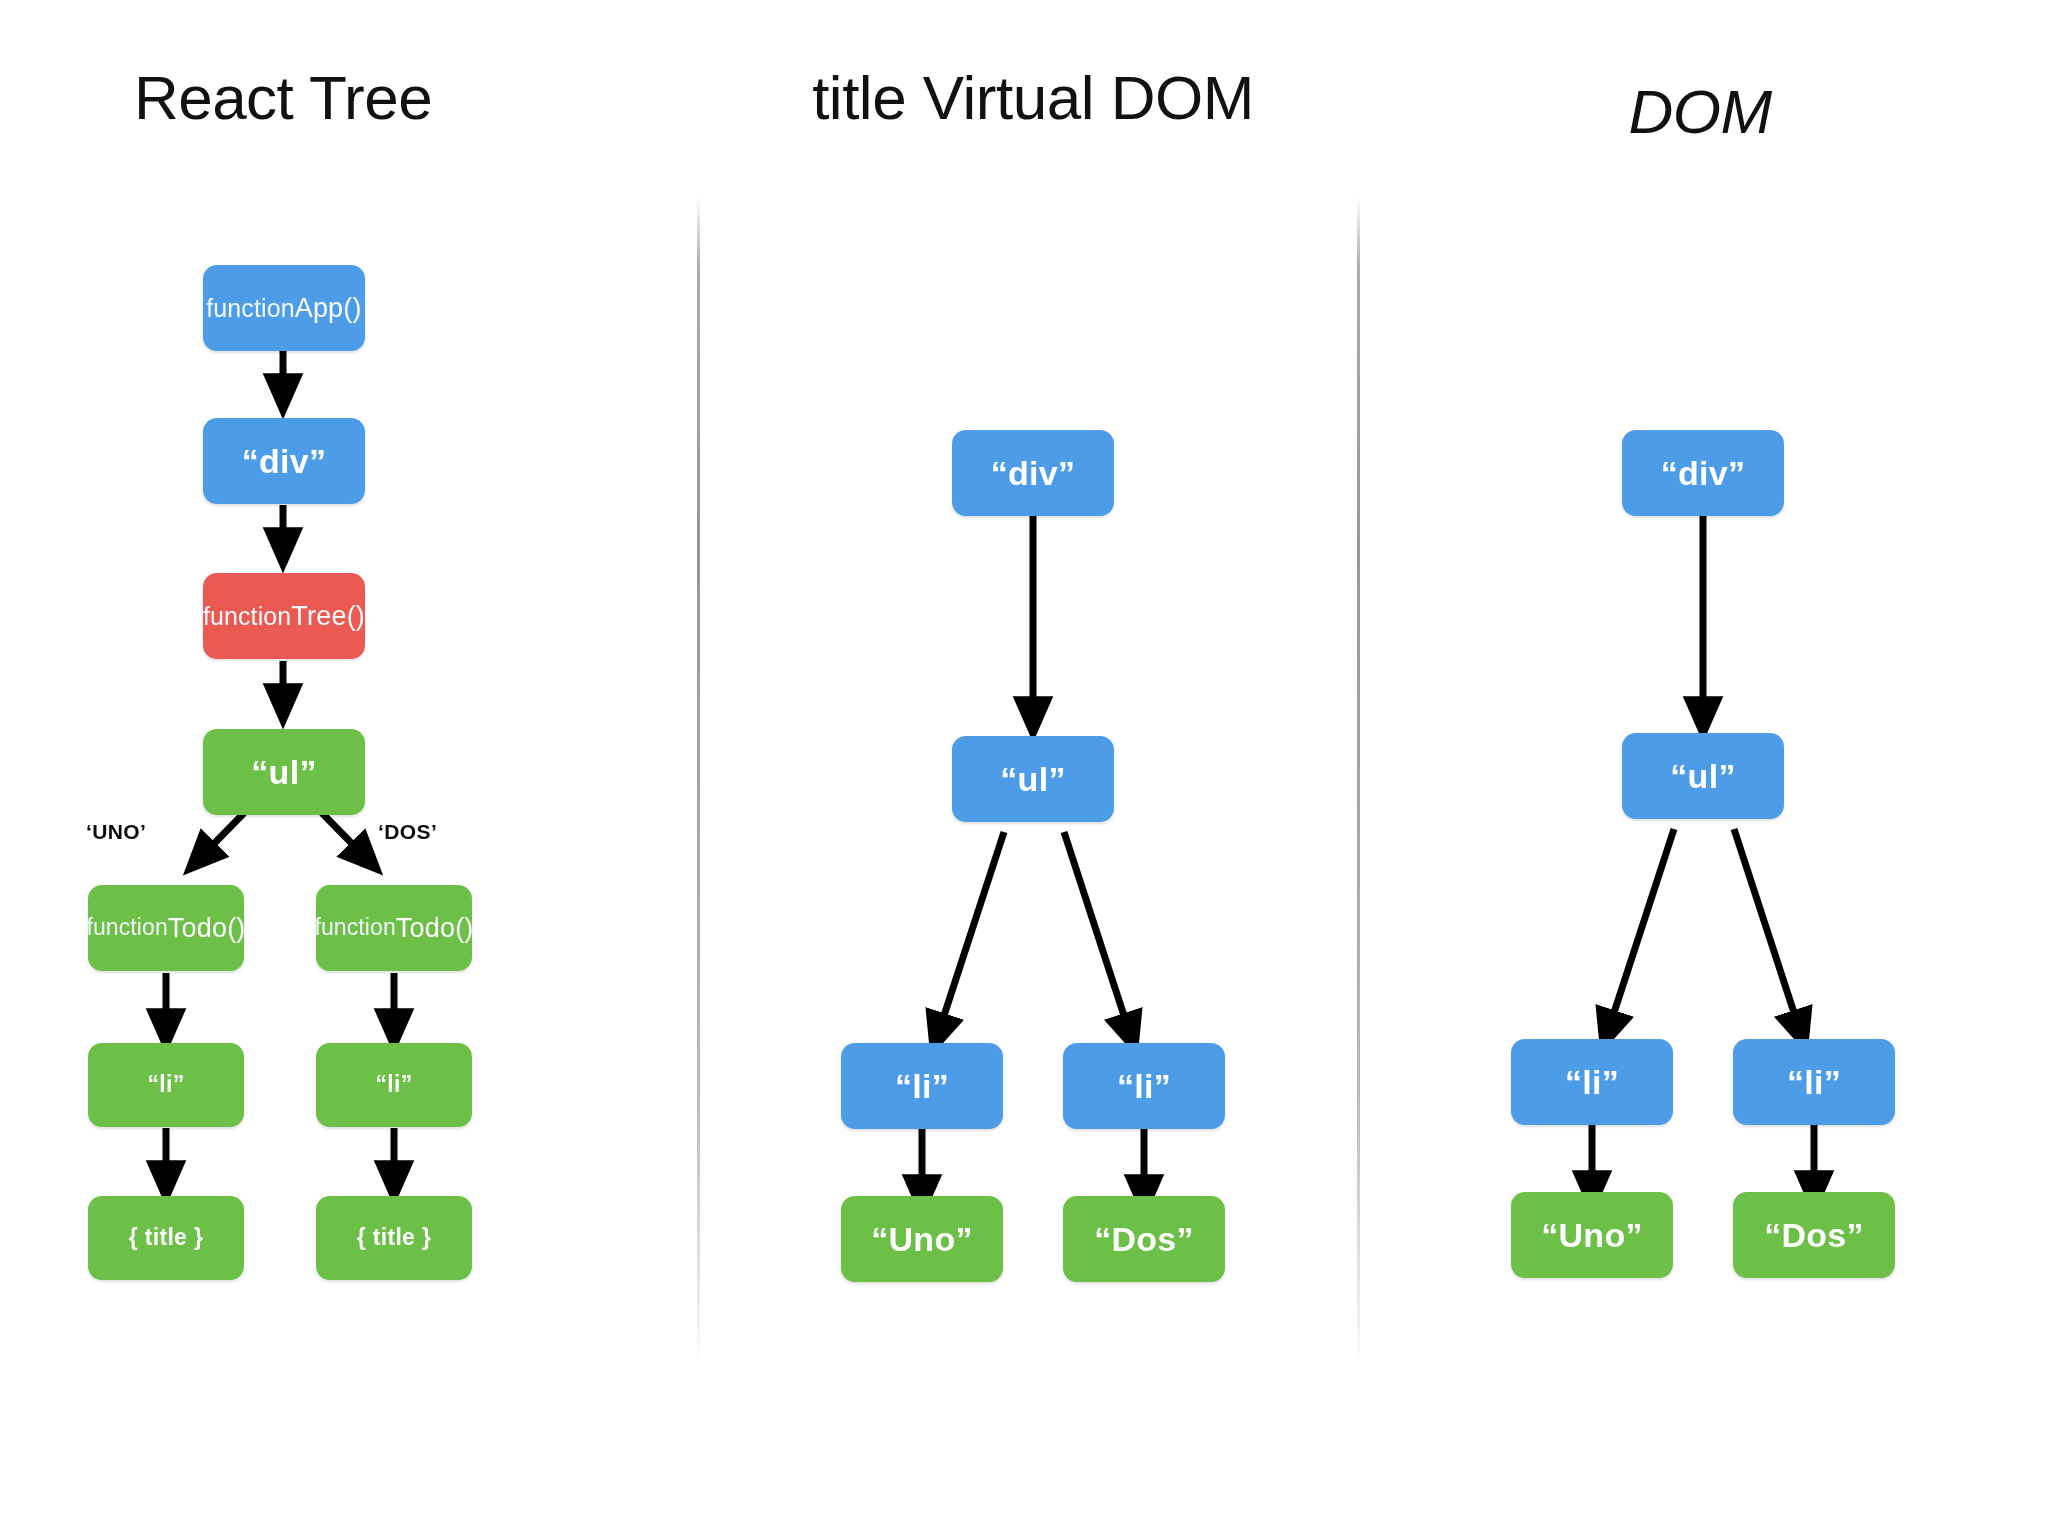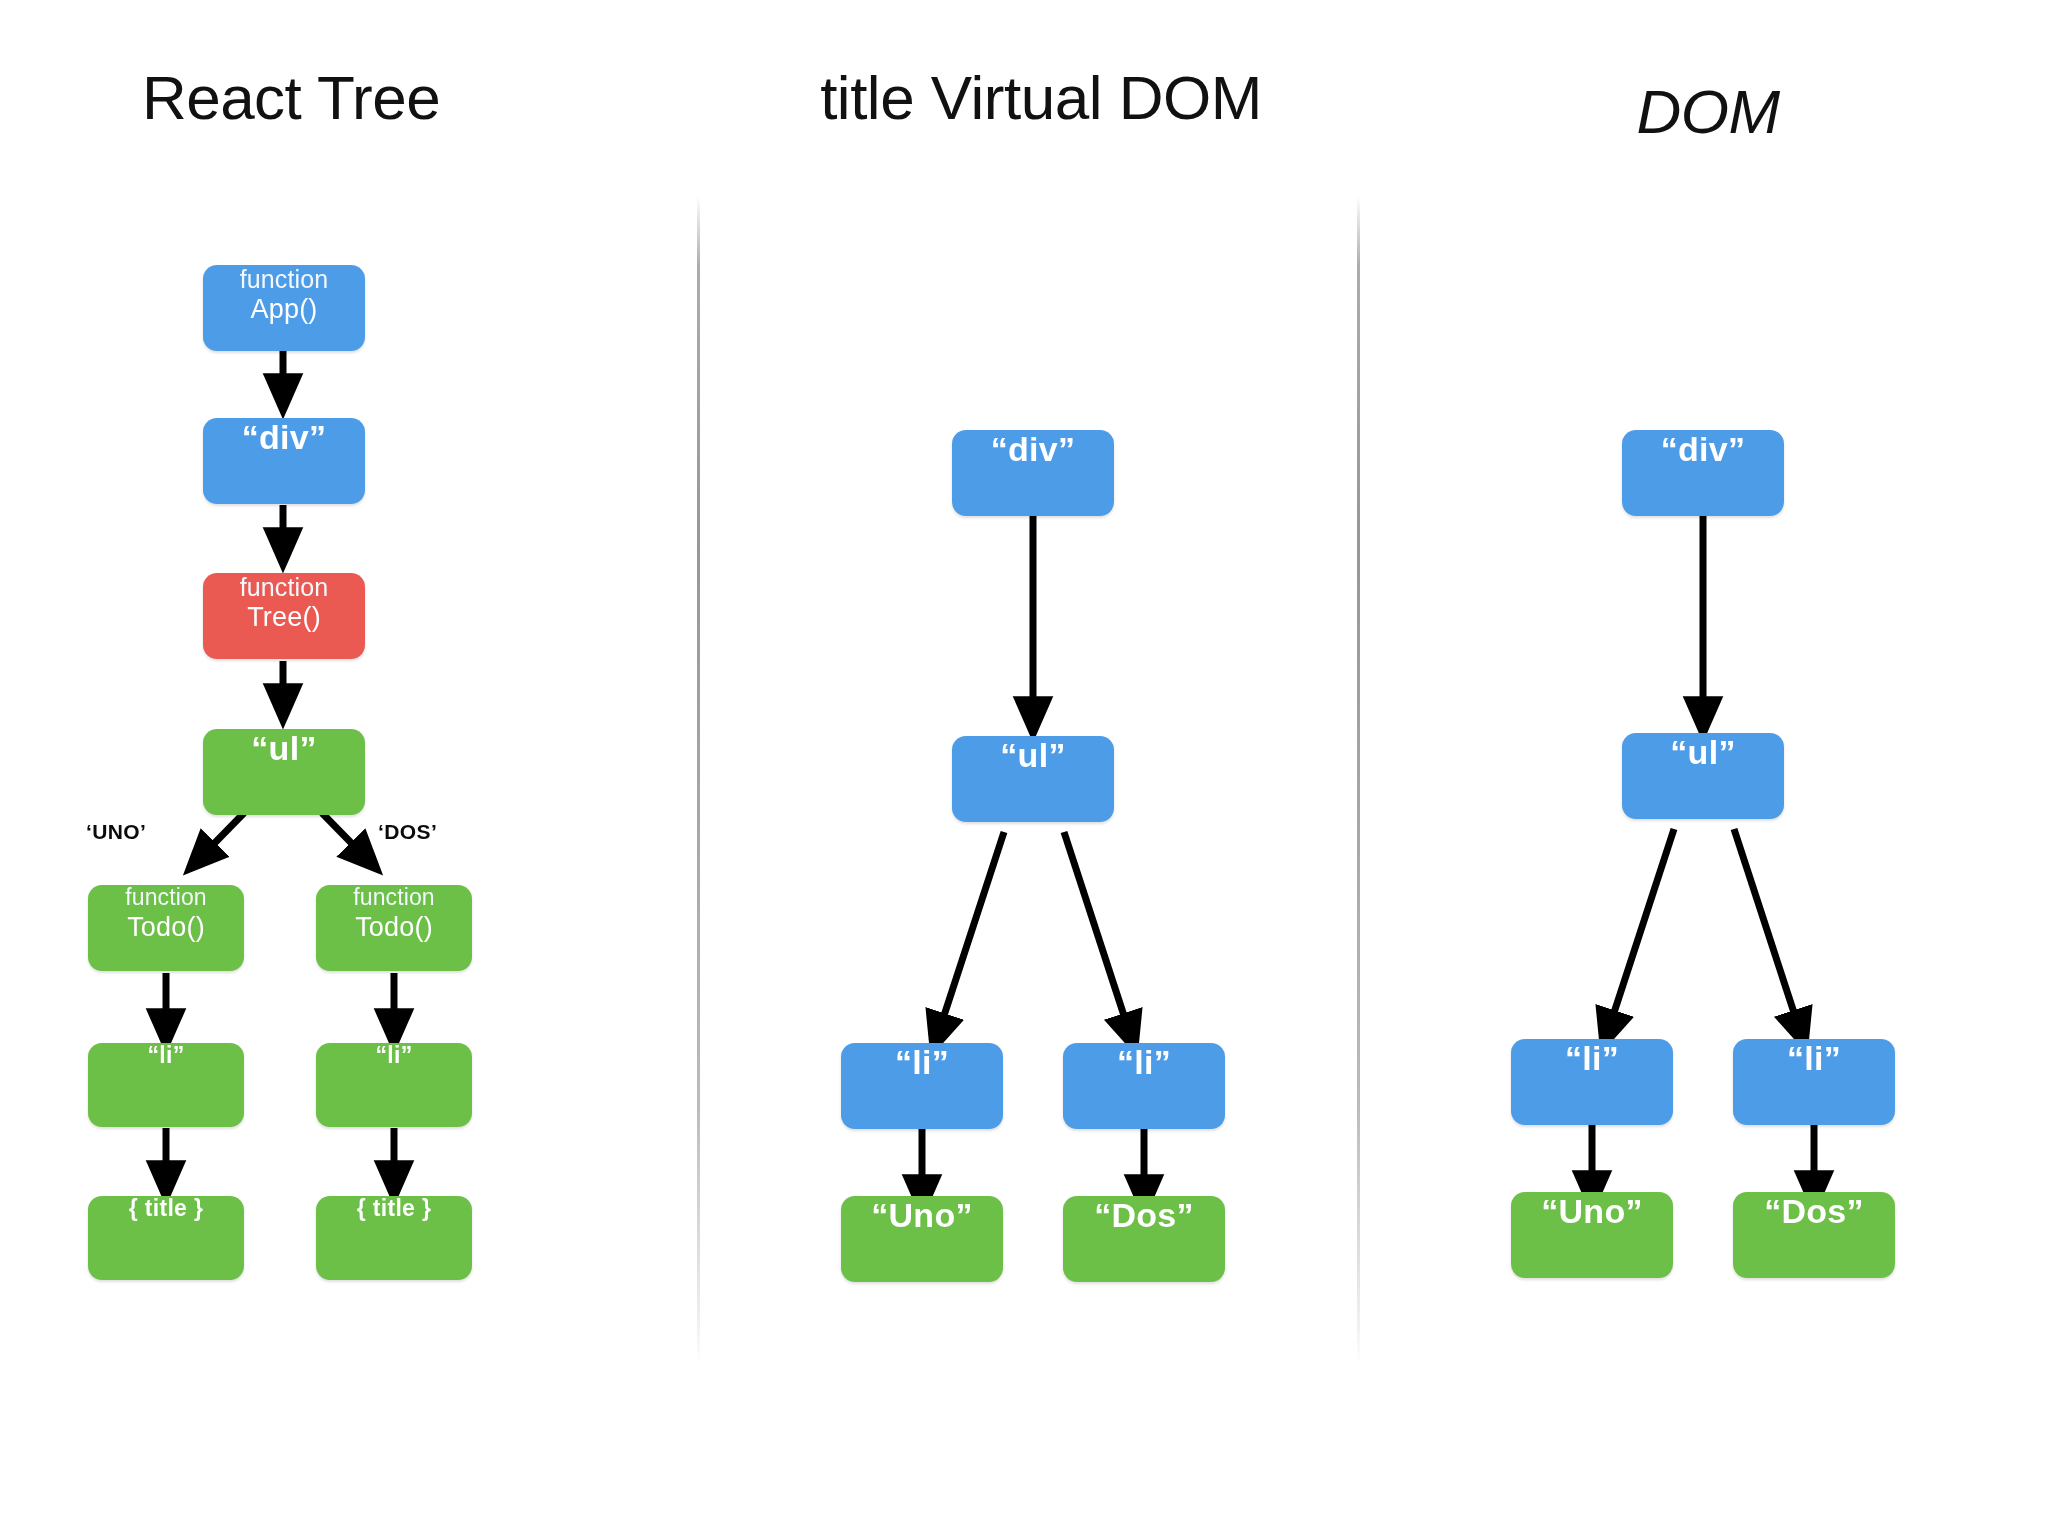--- a/index.html
+++ b/index.html
@@ -20,21 +20,20 @@
   .col-title {
     position: absolute;
     font-family: "Liberation Sans", sans-serif;
     font-weight: 300;
     font-size: 62px;
     color: #111111;
     letter-spacing: -0.5px;
     white-space: nowrap;
     text-align: center;
     transform: translateX(-50%);
-    margin-left: 8px;
   }
 
   
   .divider {
     position: absolute;
     width: 3px;
     background: linear-gradient(to bottom,
         rgba(190,190,192,0.0) 0%,
         rgba(168,168,172,0.95) 6%,
         rgba(150,150,155,1) 30%,
@@ -44,22 +43,22 @@
         rgba(210,210,214,0.0) 100%);
     border-radius: 2px;
   }
 
   
   .node {
     position: absolute;
     border-radius: 14px;
     box-sizing: border-box;
     display: flex;
-    flex-direction: column;
     align-items: center;
+    justify-content: center;
     color: #ffffff;
     text-align: center;
     line-height: 1.12;
     box-shadow: 0 2px 3px rgba(0,0,0,0.13);
   }
   .node.blue  { background: #4d9ce8; }
   .node.red   { background: #ea5a52; }
   .node.green { background: #6cbf47; }
 
   .node .fn-kw {

